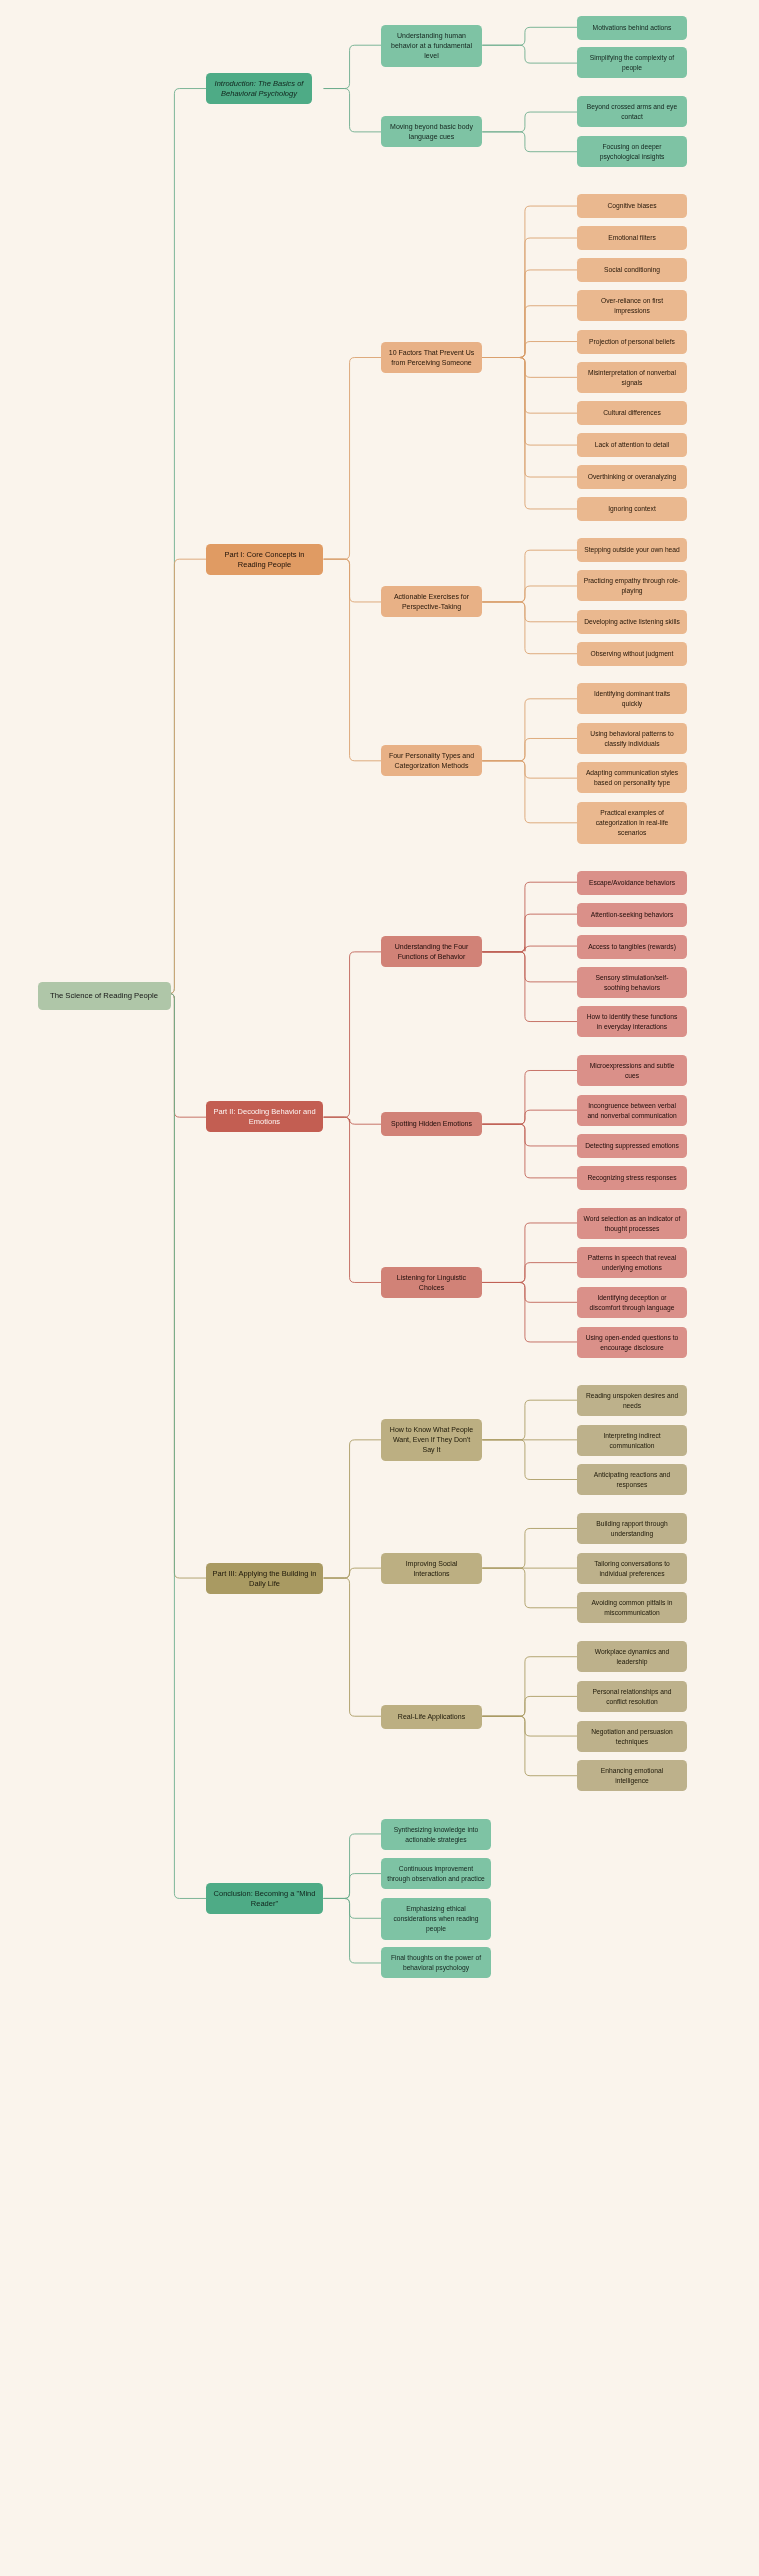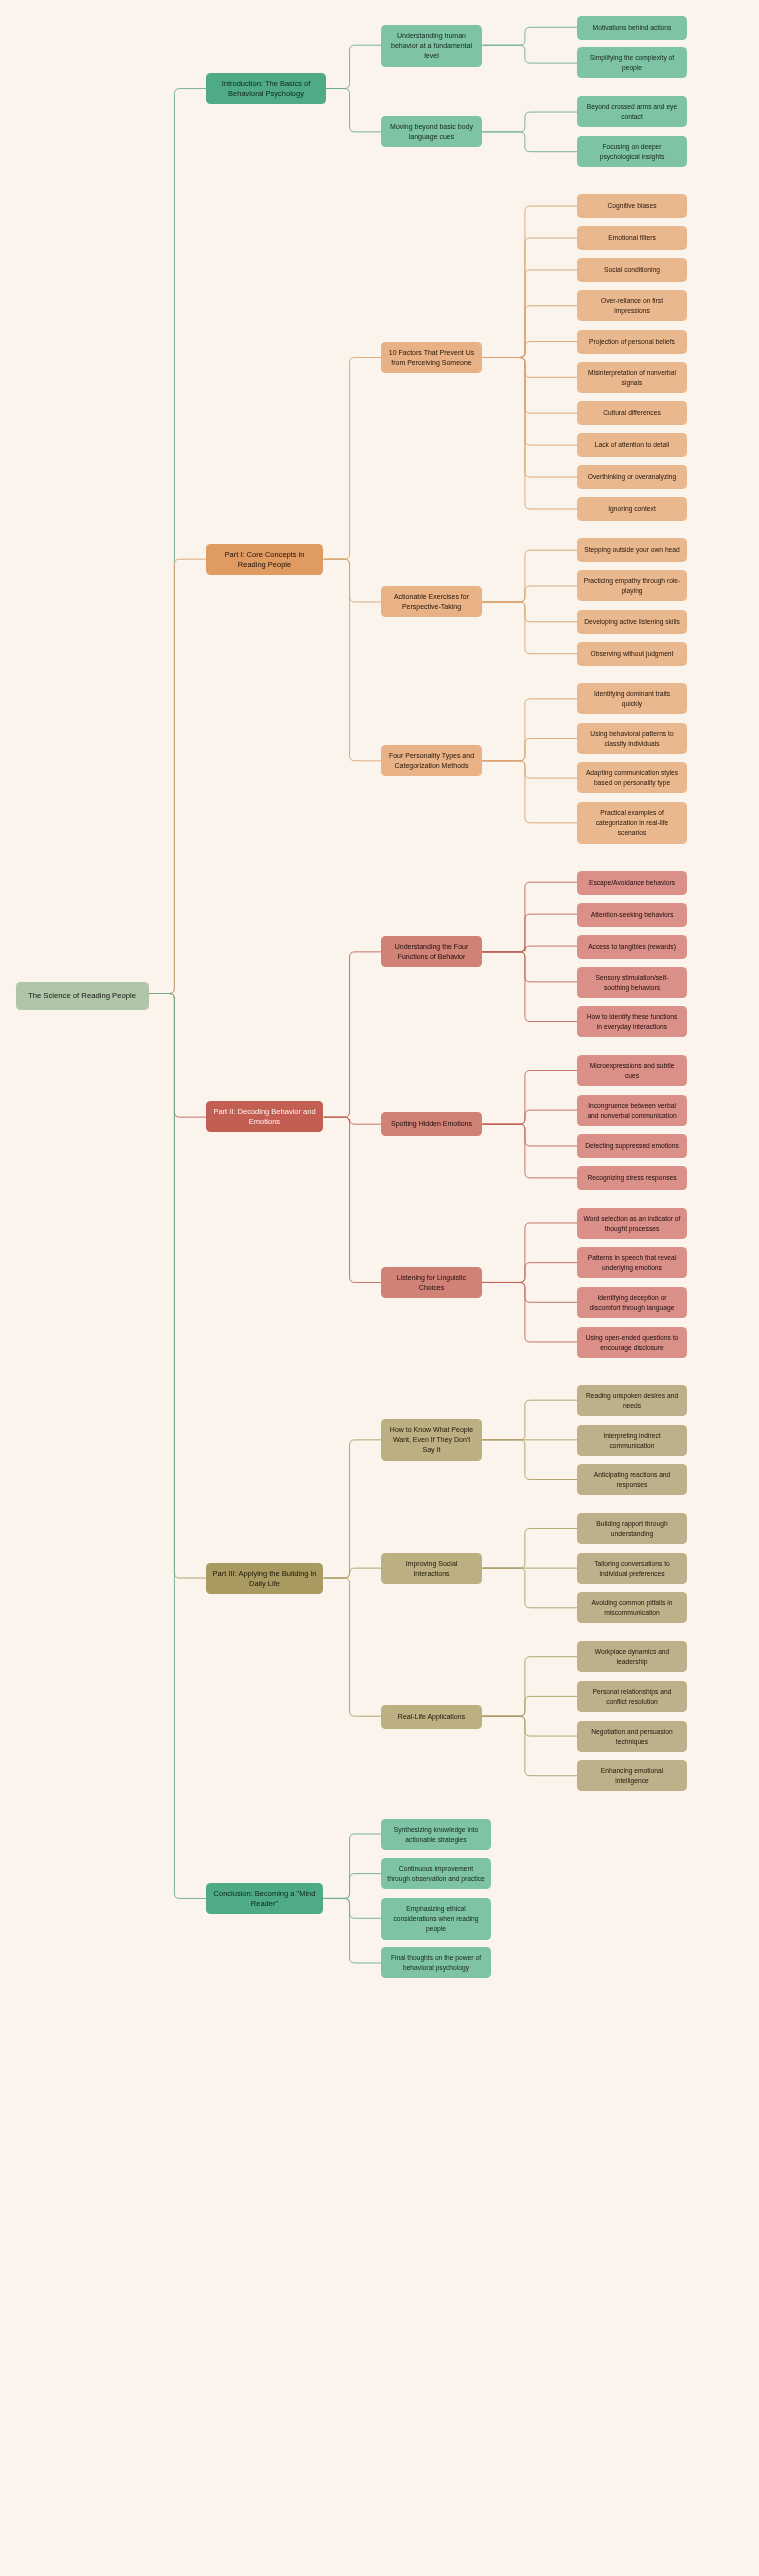--- a/index.html
+++ b/index.html
@@ -27,21 +27,21 @@
     display: flex;
     align-items: center;
     justify-content: center;
     flex: 0 0 auto;
     position: relative;
     z-index: 2;
     overflow: hidden;
   }
 
   
-  .n-root   { background:#afc6a8; color:#141414; font-size:7.7px; width:133px; min-height:28px; }
+  .n-root   { background:#afc6a8; color:#141414; font-size:7.7px; width:133px; min-height:28px;margin-left:22px; }
 
   
   .c-green-1 { background:#4eab86; color:#10241c; }
   .c-green-2 { background:#7ec3a4; color:#14251e; }
   .c-green-3 { background:#7ec3a4; color:#14251e; }
 
   
   .c-orange-1 { background:#e09b63; color:#1e1108; }
   .c-orange-2 { background:#e8b186; color:#241507; }
   .c-orange-3 { background:#eab88f; color:#241507; }
@@ -126,21 +126,21 @@
       <path d="M 288 1928.5625 L 328.4 1928.5625 Q 338.4 1928.5625 338.4 1938.5625 L 338.4 2158.625 Q 338.4 2168.625 348.4 2168.625 L 400 2168.625" fill="none" stroke="#bf6156" stroke-width="1.7"></path>
       <path d="M 288 1928.5625 L 328.4 1928.5625 Q 338.4 1928.5625 338.4 1938.5625 L 338.4 3053.25 Q 338.4 3063.25 348.4 3063.25 L 400 3063.25" fill="none" stroke="#a99a62" stroke-width="1.7"></path>
       <path d="M 288 1928.5625 L 328.4 1928.5625 Q 338.4 1928.5625 338.4 1938.5625 L 338.4 3675.25 Q 338.4 3685.25 348.4 3685.25 L 400 3685.25" fill="none" stroke="#6aab8c" stroke-width="1.7"></path>
     </svg>
     <div class="node c-green-3" style="position: absolute; left: 577px; top: 15.5px; width: 110px; height: 24px; font-size: 6.7px; line-height: 10px;">Motivations behind actions</div>
     <div class="node c-green-3" style="position: absolute; left: 577px; top: 47px; width: 110px; height: 31px; font-size: 6.7px; line-height: 10px;">Simplifying the complexity of people</div>
     <div class="node c-green-2" style="position: absolute; left: 381px; top: 25px; width: 101px; height: 42px; font-size: 7px; line-height: 10px;">Understanding human behavior at a fundamental level</div>
     <div class="node c-green-3" style="position: absolute; left: 577px; top: 96px; width: 110px; height: 31px; font-size: 6.7px; line-height: 10px;">Beyond crossed arms and eye contact</div>
     <div class="node c-green-3" style="position: absolute; left: 577px; top: 136px; width: 110px; height: 31px; font-size: 6.7px; line-height: 10px;">Focusing on deeper psychological insights</div>
     <div class="node c-green-2" style="position: absolute; left: 381px; top: 116px; width: 101px; height: 31px; font-size: 7px; line-height: 10px;">Moving beyond basic body language cues</div>
-    <div class="node c-green-1" style="position: absolute; left: 206px; top: 73px; width: 120px; height: 31px; font-size: 7.5px; line-height: 10px;">Introduction: The Basics of Behavioral Psychology</div>
+    <div class="node c-green-1" style="position: absolute; left: 206px; top: 73px; width: 106px; height: 31px; font-size: 7.5px; line-height: 10px; font-style: italic;">Introduction: The Basics of Behavioral Psychology</div>
     <div class="node c-orange-3" style="position: absolute; left: 577px; top: 194px; width: 110px; height: 24px; font-size: 6.7px; line-height: 10px;">Cognitive biases</div>
     <div class="node c-orange-3" style="position: absolute; left: 577px; top: 226px; width: 110px; height: 24px; font-size: 6.7px; line-height: 10px;">Emotional filters</div>
     <div class="node c-orange-3" style="position: absolute; left: 577px; top: 258px; width: 110px; height: 24px; font-size: 6.7px; line-height: 10px;">Social conditioning</div>
     <div class="node c-orange-3" style="position: absolute; left: 577px; top: 290px; width: 110px; height: 31px; font-size: 6.7px; line-height: 10px;">Over-reliance on first impressions</div>
     <div class="node c-orange-3" style="position: absolute; left: 577px; top: 330px; width: 110px; height: 24px; font-size: 6.7px; line-height: 10px;">Projection of personal beliefs</div>
     <div class="node c-orange-3" style="position: absolute; left: 577px; top: 362px; width: 110px; height: 31px; font-size: 6.7px; line-height: 10px;">Misinterpretation of nonverbal signals</div>
     <div class="node c-orange-3" style="position: absolute; left: 577px; top: 401px; width: 110px; height: 24px; font-size: 6.7px; line-height: 10px;">Cultural differences</div>
     <div class="node c-orange-3" style="position: absolute; left: 577px; top: 433px; width: 110px; height: 24px; font-size: 6.7px; line-height: 10px;">Lack of attention to detail</div>
     <div class="node c-orange-3" style="position: absolute; left: 577px; top: 465px; width: 110px; height: 24px; font-size: 6.7px; line-height: 10px;">Overthinking or overanalyzing</div>
     <div class="node c-orange-3" style="position: absolute; left: 577px; top: 497px; width: 110px; height: 24px; font-size: 6.7px; line-height: 10px;">Ignoring context</div>

